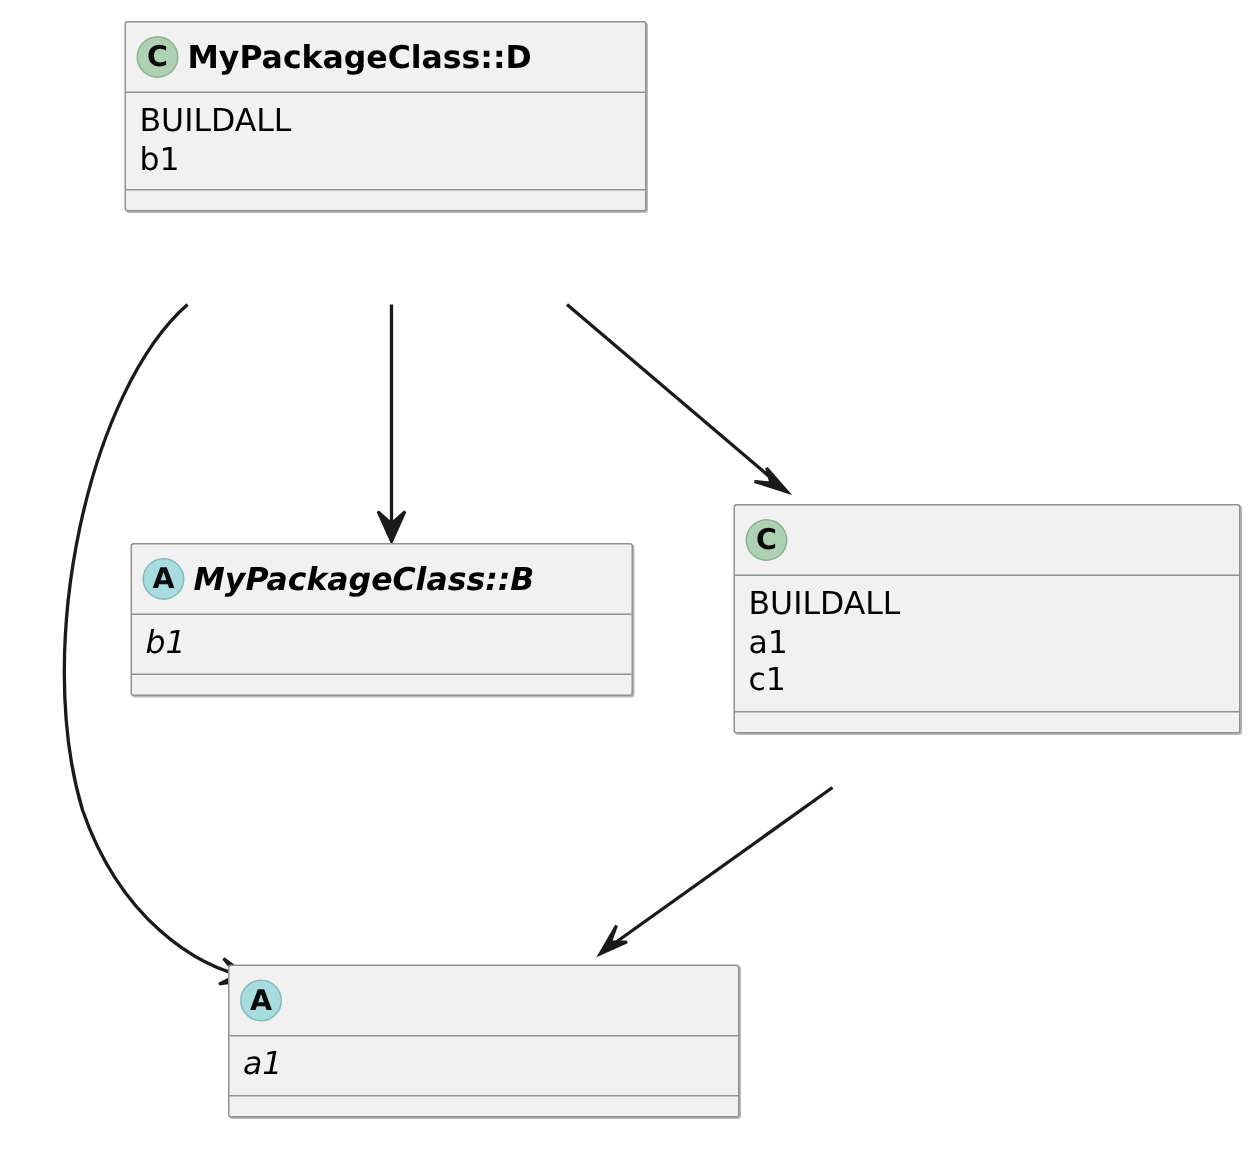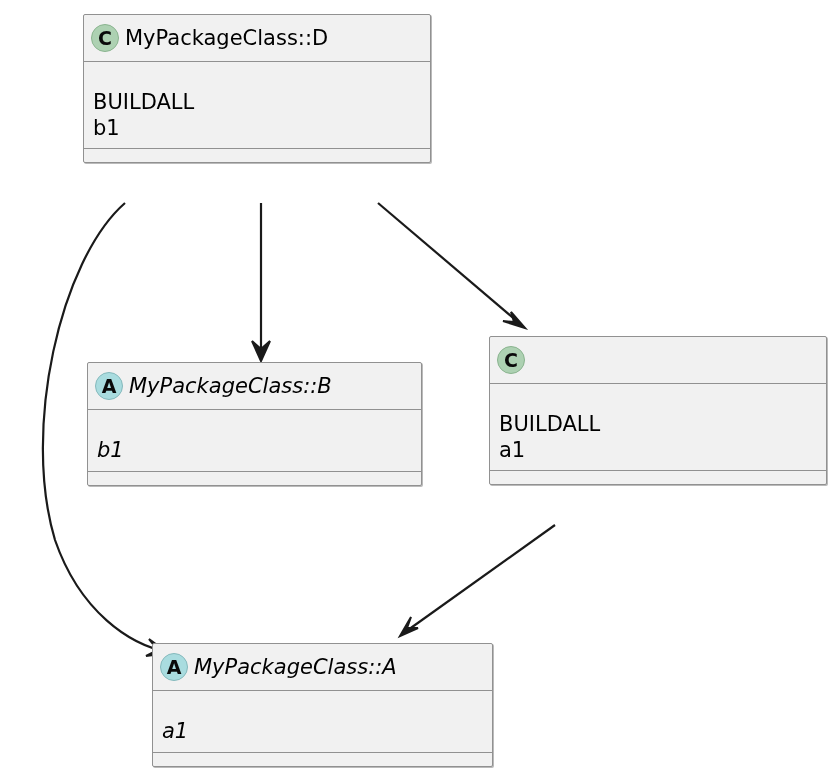--- a/index.html
+++ b/index.html
@@ -63,29 +63,29 @@
   }
   .badge-abstract {
     background: #A9DCDF;
     border: 1px solid #85B9BC;
   }
   .uml-title {
     font-size: 21px;
     color: #000000;
     white-space: nowrap;
     line-height: 1;
+    font-weight: bold;
   }
   .uml-title.abstract {
     font-style: italic;
   }
   .uml-fields {
     box-sizing: border-box;
     padding: 6px 8px 7px 9px;
     border-bottom: 1px solid #919191;
-    margin-top: 22px;
   }
   .uml-field {
     font-size: 21px;
     color: #000000;
     line-height: 1.22;
     white-space: nowrap;
   }
   .uml-field.abstract {
     font-style: italic;
   }
@@ -135,28 +135,28 @@
     <div class="uml-methods"></div>
   </div>
 
   <div class="uml-class" style="left:489px; top:336px; width:338px;">
     <div class="uml-header">
       <span class="stereotype-badge badge-class">C</span>
     </div>
     <div class="uml-fields">
       <div class="uml-field">BUILDALL</div>
       <div class="uml-field">a1</div>
+      <div class="uml-field">c1</div>
     </div>
     <div class="uml-methods"></div>
   </div>
 
   <div class="uml-class" style="left:152px; top:643px; width:341px;">
     <div class="uml-header">
       <span class="stereotype-badge badge-abstract">A</span>
-      <span class="uml-title abstract">MyPackageClass::A</span>
     </div>
     <div class="uml-fields">
       <div class="uml-field abstract">a1</div>
     </div>
     <div class="uml-methods"></div>
   </div>
 
 </div>
 
 </body></html>

